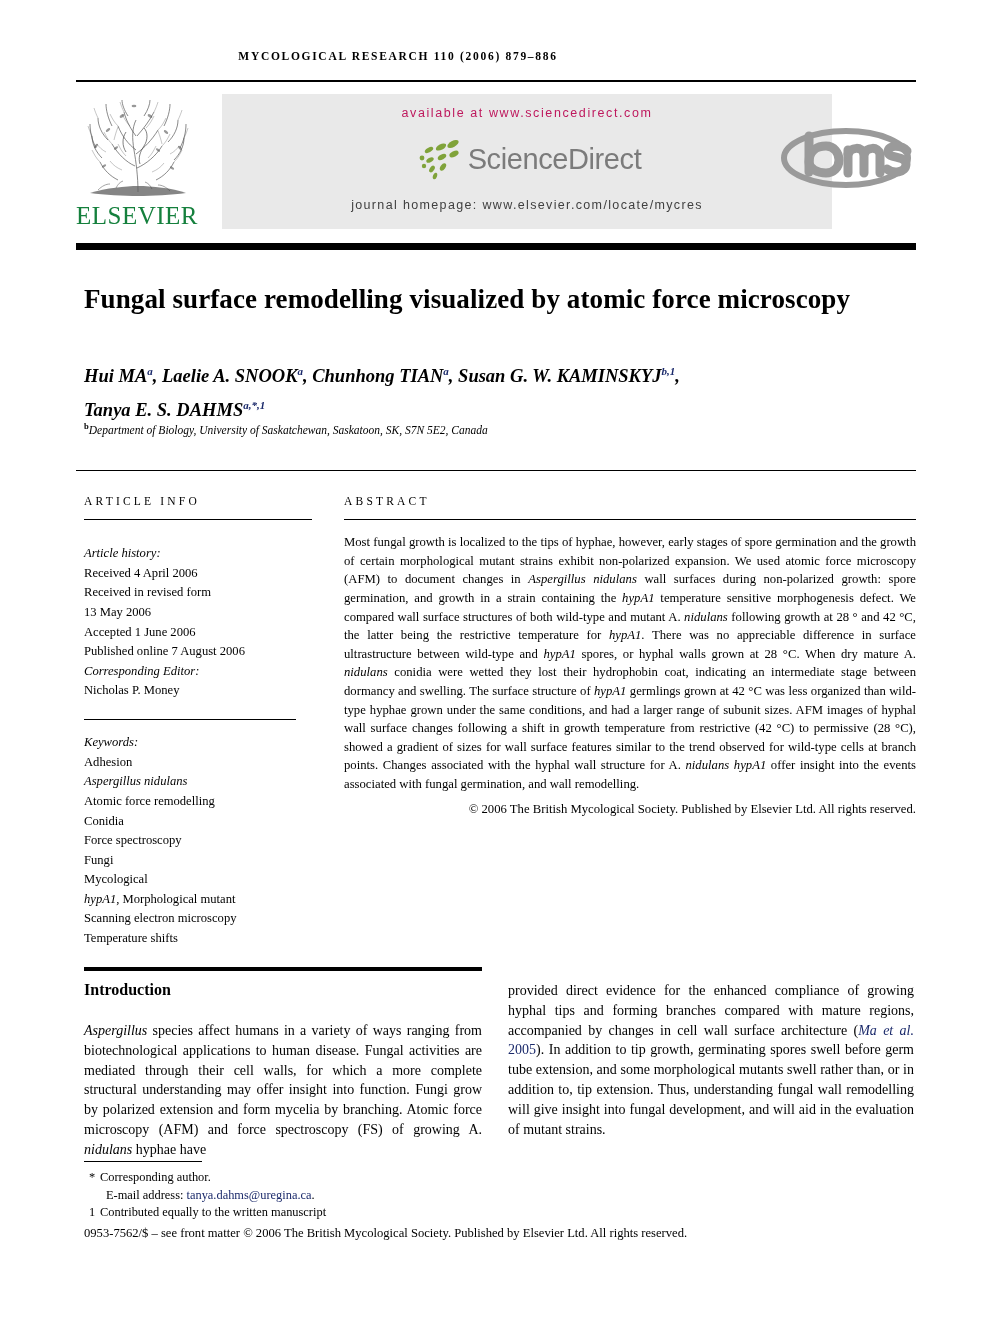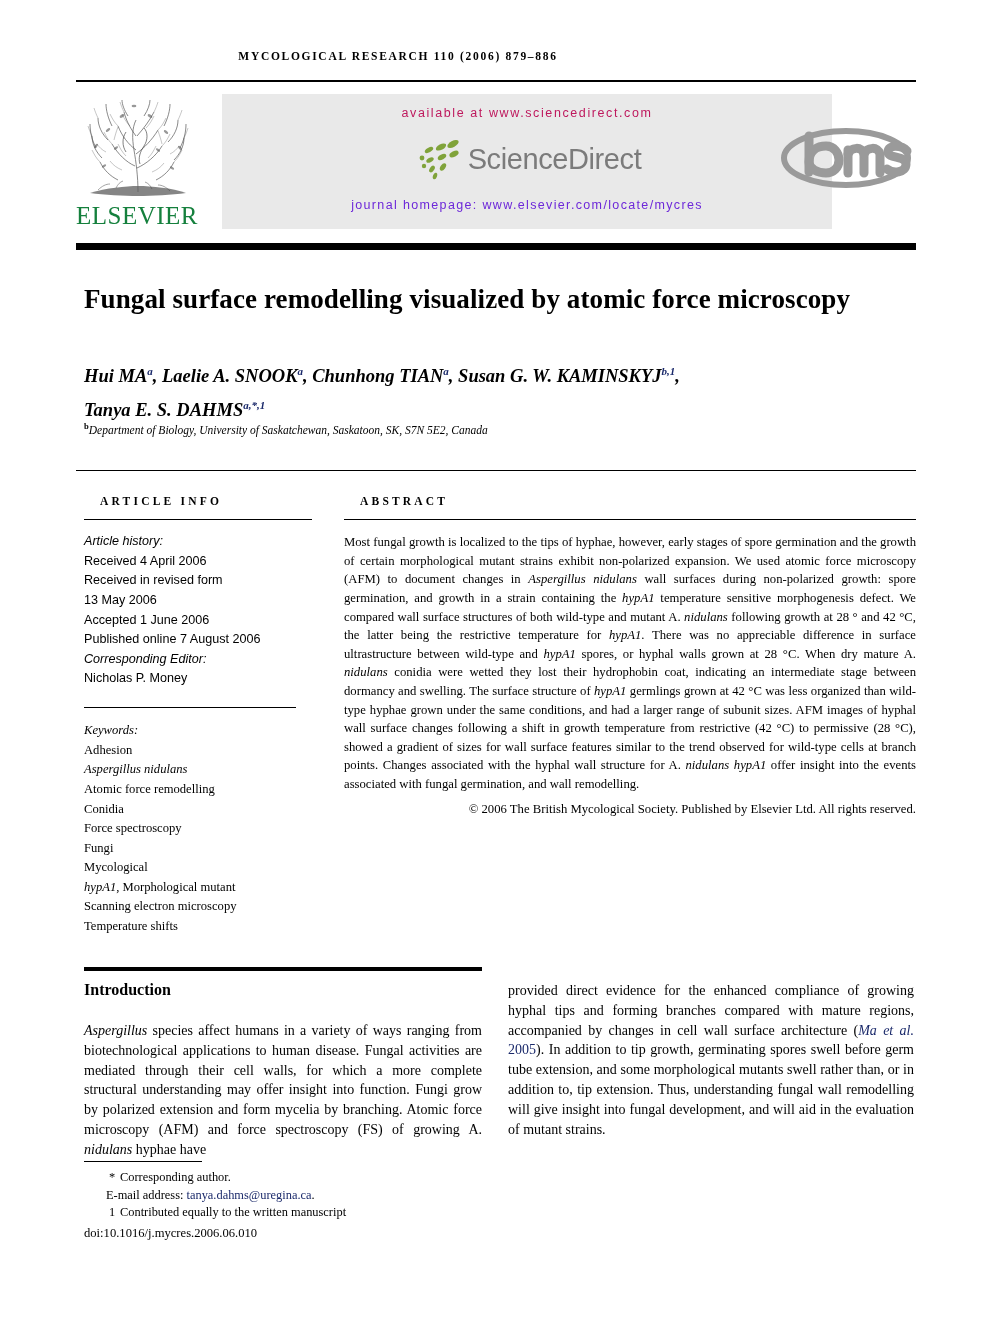--- a/index.html
+++ b/index.html
@@ -114,21 +114,21 @@
     margin-left: 3px;
   }
   .homepage-line {
     position: absolute;
     left: 0; top: 104px;
     width: 610px;
     text-align: center;
     font-family: "Liberation Sans", sans-serif;
     font-size: 12.5px;
     letter-spacing: 1.35px;
-    color: #6d28d9;
+    color: #404040;
   }
   .bms-block {
     position: absolute;
     left: 700px; top: 22px;
     width: 140px;
     height: 84px;
   }
 
   
   .rule-thick {
@@ -191,32 +191,31 @@
     width: 228px;
   }
   .col-abstract {
     position: absolute;
     left: 344px; top: 495px;
     width: 572px;
   }
   .sec-head {
     font-family: "Liberation Serif", serif;
     font-size: 11.5px;
-    font-weight: bold;
+    font-weight: normal;
     letter-spacing: 3.2px;
-    margin-left: 16px;
   }
   .rule-thin {
     height: 1.2px;
     background: #000;
     margin-top: 12px;
   }
   .info-body {
-    margin-top: 12px;
-    font-family: Liberation Sans, sans-serif;
+    margin-top: 24px;
+    font-family: Liberation Serif, serif;
     font-size: 12.6px;
     line-height: 19.6px;
   }
   .info-body .it { font-style: italic; }
   .kw-rule {
     width: 212px;
     height: 1.2px;
     background: #000;
     margin-top: 18px;
   }
@@ -295,21 +294,21 @@
     width: 500px;
     font-family: "Liberation Serif", serif;
     font-size: 12.4px;
     line-height: 17.6px;
   }
   .footnotes .fn-mark {
     display: inline-block;
     width: 16px;
     text-align: center;
   }
-  .fn-line { padding-left: 0; margin-left: 20px; }
+  .fn-line { padding-left: 0; }
   .fn-indent { padding-left: 22px; }
   .mail-link { color: #1b2a6b; }
 
   .imprint {
     position: absolute;
     left: 84px; top: 1225px;
     width: 840px;
     font-family: "Liberation Serif", serif;
     font-size: 12.6px;
     line-height: 17.8px;
@@ -504,16 +503,16 @@
   </div>
 
   <div class="foot-rule"></div>
   <div class="footnotes">
     <div class="fn-line"><span class="fn-mark">*</span><span>Corresponding author.</span></div>
     <div class="fn-indent"><span>E-mail address:</span> <span class="mail-link">tanya.dahms@uregina.ca</span><span>.</span></div>
     <div class="fn-line"><span class="fn-mark">1</span><span>Contributed equally to the written manuscript</span></div>
   </div>
 
   <div class="imprint">
-    <div>doi:10.1016/j.mycres.2006.06.010</div>
+    <div>0953-7562/$ – see front matter © 2006 The British Mycological Society. Published by Elsevier Ltd. All rights reserved.</div>
   </div>
 
 </div>
 
 </body></html>

